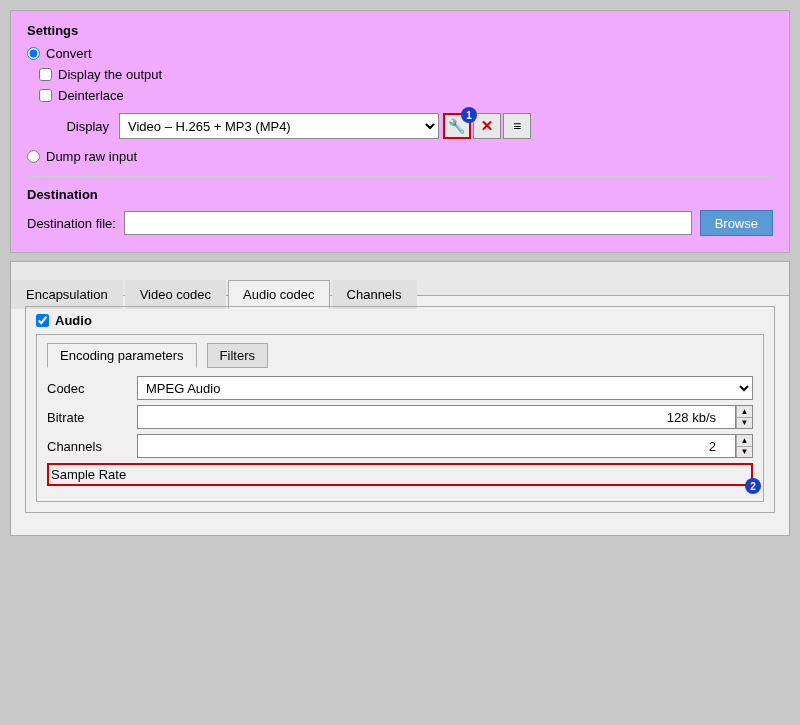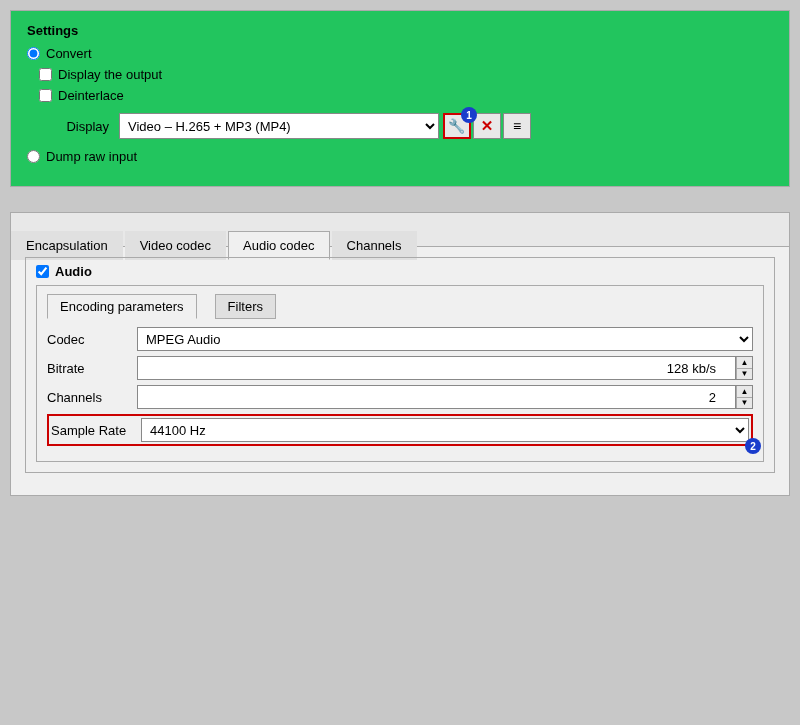--- a/index.html
+++ b/index.html
@@ -7,23 +7,23 @@
       background: #c8c8c8;
       font-family: Arial, sans-serif;
       font-size: 13px;
       color: #000;
       width: 800px;
       min-height: 725px;
       padding: 10px;
     }
 
     .panel {
-      background: #22c55e;
+      background: #f0abfc;
       border: 1px solid #aaa;
-      margin-bottom: 25px;
+      margin-bottom: 8px;
       padding: 12px 16px 16px 16px;
     }
 
     .section-label {
       font-weight: bold;
       margin-bottom: 8px;
       font-size: 13px;
     }
 
     .radio-row, .checkbox-row {
@@ -195,21 +195,21 @@
       font-weight: bold;
       margin-bottom: 6px;
       display: flex;
       align-items: center;
       gap: 6px;
     }
 
     .encoding-tabs {
       display: flex;
       margin-bottom: 8px;
-      gap: 16px;
+      gap: 8px;
     }
 
     .enc-tab {
       padding: 4px 12px;
       border: 1px solid #aaa;
       cursor: pointer;
       font-size: 13px;
       background: #e0e0e0;
       margin-right: 2px;
     }
@@ -355,20 +355,28 @@
         </div>
       </div>
     </div>
   </div>
 
   <div class="radio-row dump-row">
     <input type="radio" name="mode" style="">
     <label>Dump raw input</label>
   </div>
 
+  <div class="destination-section">
+    <div class="section-label">Destination</div>
+    <div class="dest-row">
+      <span class="dest-label">Destination file:</span>
+      <input type="text" class="dest-input" style="">
+      <button class="browse-btn">Browse</button>
+    </div>
+  </div>
 </div>
 
 <div class="tabs-panel">
   <div class="tabs-header">
     <div class="tab">Encapsulation</div>
     <div class="tab">Video codec</div>
     <div class="tab active">Audio codec</div>
     <div class="tab">Channels</div>
   </div>
 
@@ -413,22 +421,19 @@
             </div>
             <div class="spin-btns">
               <button class="spin-up">▲</button>
               <button class="spin-down">▼</button>
             </div>
           </div>
         </div>
 
         <div class="sample-rate-row">
           <span class="param-label">Sample Rate</span>
-          <select class="param-select">
-            <option>44100 Hz</option>
-          </select>
           <span class="badge2">2</span>
         </div>
 
       </div>
     </div>
   </div>
 </div>
 
 </body></html>

